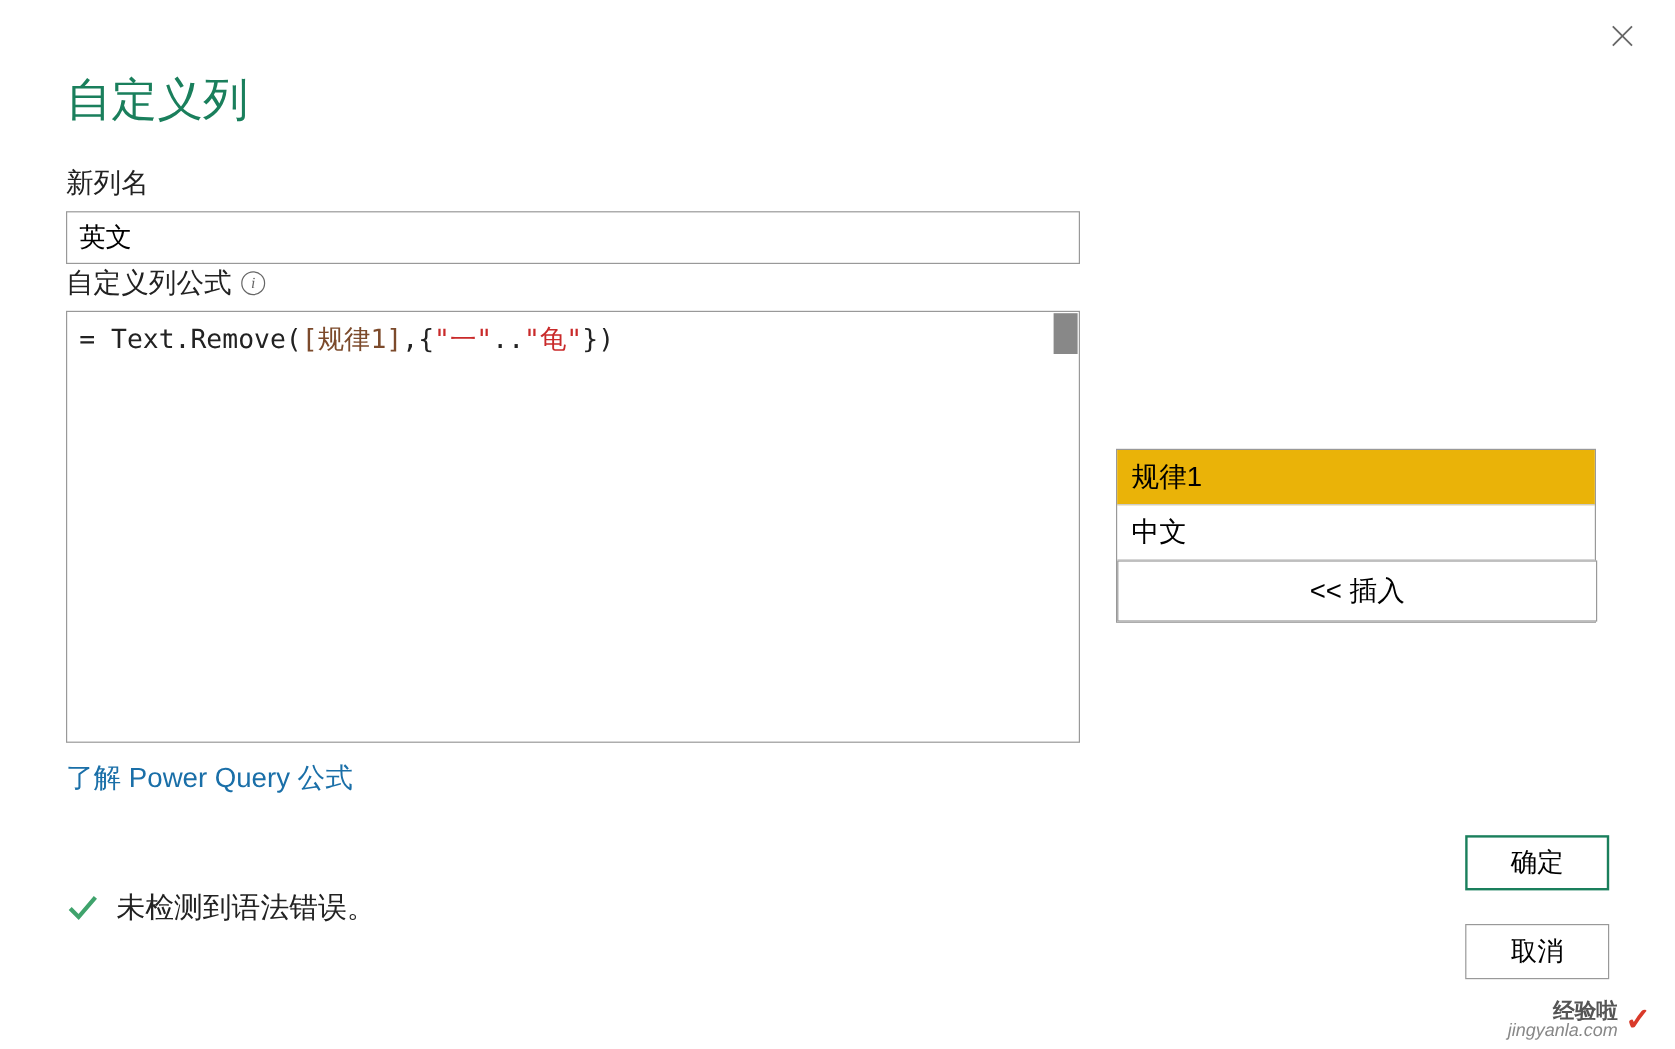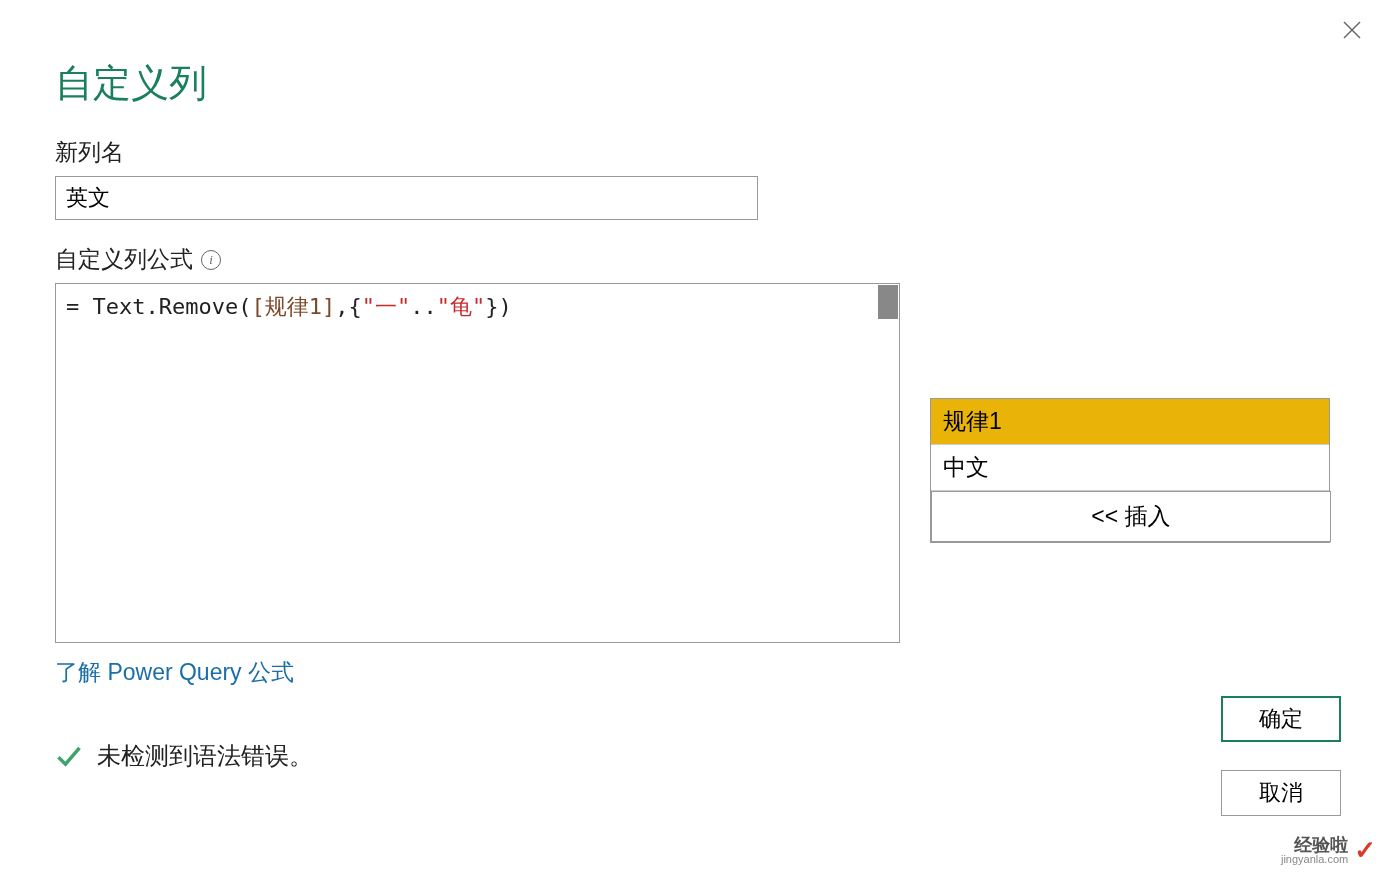--- a/index.html
+++ b/index.html
@@ -59,28 +59,27 @@
       gap: 30px;
       align-items: center;
     }
     .left-col {
       width: 845px;
     }
     .right-col {
       width: 400px;
     }
     .text-input {
-      width: 703px;
+      width: 845px;
       height: 44px;
       border: 1px solid #999;
       font-size: 22px;
       padding: 6px 10px;
       font-family: inherit;
       outline: none;
-      margin-bottom: 24px;
     }
     .formula-label-row {
       display: flex;
       align-items: center;
       gap: 8px;
     }
     .info-icon {
       width: 20px;
       height: 20px;
       border: 1.5px solid #666;
@@ -217,21 +216,22 @@
       color: #555;
       font-size: 18px;
     }
     .watermark .wm-check {
       color: #d93a2a;
       font-size: 26px;
       font-weight: bold;
     }
     .watermark .wm-bot {
       color: #888;
-      font-size: 11px;
+      font-size: 15px;
+      font-style: italic;
     }
     .watermark-col {
       display: flex;
       flex-direction: column;
       align-items: flex-end;
       line-height: 1;
     }
   </style>
 </head>
 <body>

